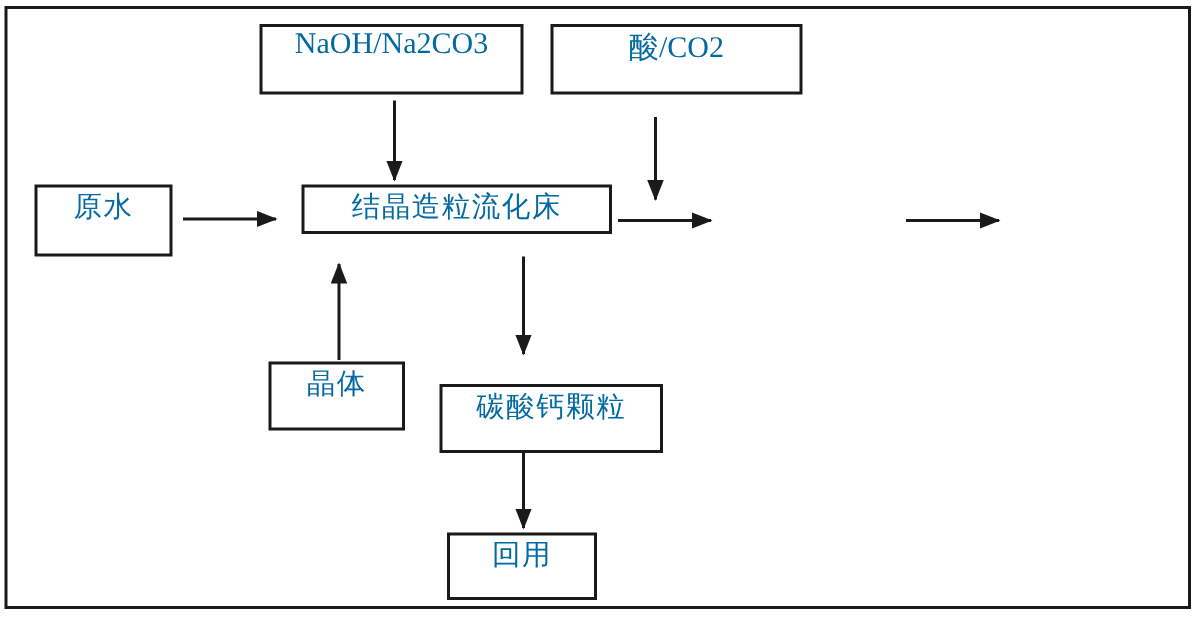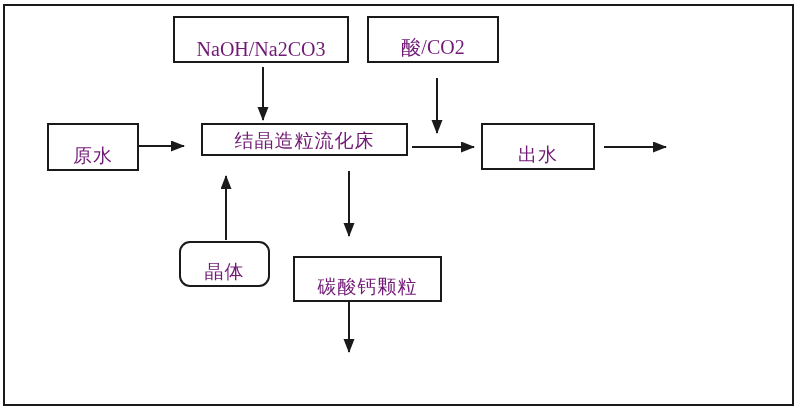--- a/index.html
+++ b/index.html
@@ -24,37 +24,37 @@
     border: 2px solid #1a1a1a;
     box-sizing: border-box;
     background: transparent;
   }
   .node {
     position: absolute;
     border: 2px solid #1a1a1a;
     box-sizing: border-box;
     background: #ffffff;
     display: flex;
-    align-items: flex-end;
+    align-items: flex-start;
     justify-content: center;
-    color: #701a75;
+    color: #0369a1;
     font-size: 19px;
     letter-spacing: 1px;
     white-space: nowrap;
   }
   .node.latin { font-size: 20px; letter-spacing: 0; }
 
   
   #node-naoh        { left: 173px; top: 16px;  width: 176px; height: 47px; }
-  #node-acid        { left: 367px; top: 16px;  width: 132px; height: 47px; }
-  #node-raw-water   { left: 23px;  top: 123px; width: 92px;  height: 48px; margin-left: 24px; }
+  #node-acid        { left: 367px; top: 16px;  width: 168px; height: 47px; }
+  #node-raw-water   { left: 23px;  top: 123px; width: 92px;  height: 48px; }
   #node-bed         { left: 201px; top: 123px; width: 207px; height: 33px; }
   #node-effluent    { left: 481px; top: 123px; width: 114px; height: 47px; }
   #node-process     { left: 673px; top: 110px; width: 114px; height: 77px; }
-  #node-crystal     { left: 179px; top: 241px; width: 91px;  height: 46px; border-radius: 11px; }
+  #node-crystal     { left: 179px; top: 241px; width: 91px;  height: 46px; }
   #node-caco3       { left: 293px; top: 241px; width: 149px; height: 46px; margin-top: 15px; }
   #node-reuse       { left: 298px; top: 355px; width: 100px; height: 45px; }
 
   svg.arrows {
     position: absolute;
     left: 0;
     top: 0;
     width: 800px;
     height: 415px;
     pointer-events: none;
@@ -92,27 +92,27 @@
   </div>
 
   <div class="node" id="node-raw-water">
     <span>原水</span>
   </div>
 
   <div class="node" id="node-bed">
     <span>结晶造粒流化床</span>
   </div>
 
-  <div class="node" id="node-effluent">
-    <span>出水</span>
-  </div>
 
 
   <div class="node" id="node-crystal">
     <span>晶体</span>
   </div>
 
   <div class="node" id="node-caco3">
     <span>碳酸钙颗粒</span>
   </div>
 
+  <div class="node" id="node-reuse">
+    <span>回用</span>
+  </div>
 
 </div>
 
 </body></html>

